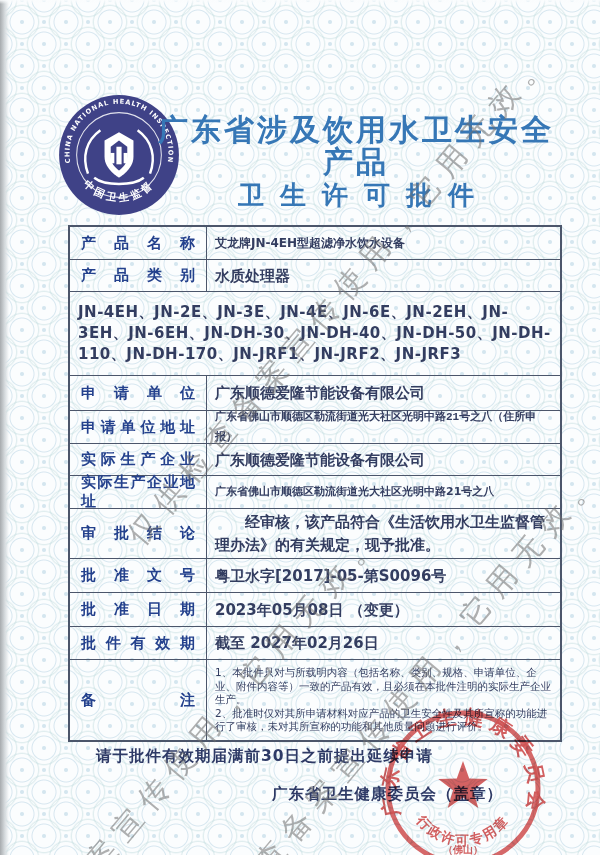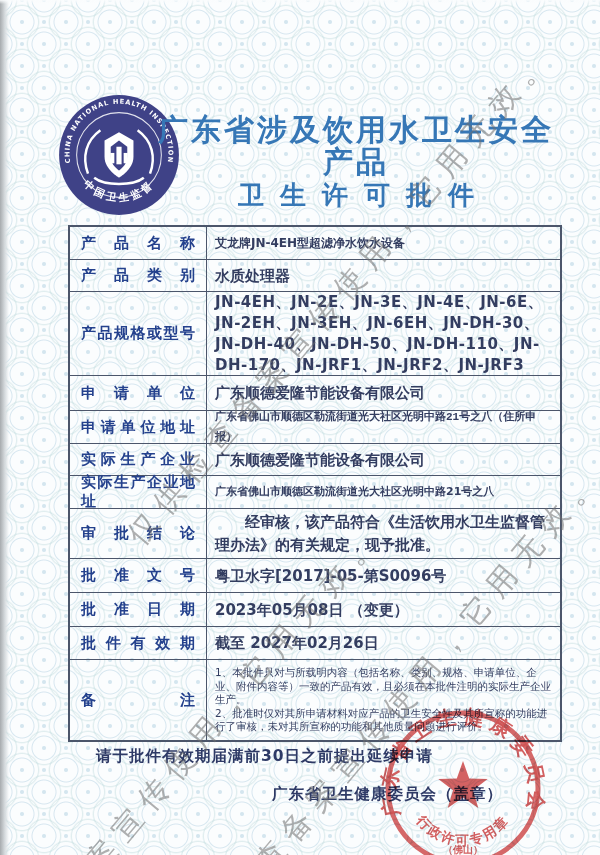--- a/index.html
+++ b/index.html
@@ -147,23 +147,20 @@
     <div class="row r-cat">
       <div class="cell-label">
           <span>产品类别</span>
         </div>
       <div class="cell-value">
           <div>水质处理器</div>
         </div>
     </div>
 
     <div class="row r-spec">
-      <div class="cell-label">
-          <span>产品规格或型号</span>
-        </div>
       <div class="cell-value">
           <div>JN-4EH、JN-2E、JN-3E、JN-4E、JN-6E、JN-2EH、JN-3EH、JN-6EH、JN-DH-30、JN-DH-40、JN-DH-50、JN-DH-110、JN-DH-170、JN-JRF1、JN-JRF2、JN-JRF3</div>
         </div>
     </div>
 
     <div class="row r-applicant">
       <div class="cell-label">
           <span>申请单位</span>
         </div>
       <div class="cell-value">

